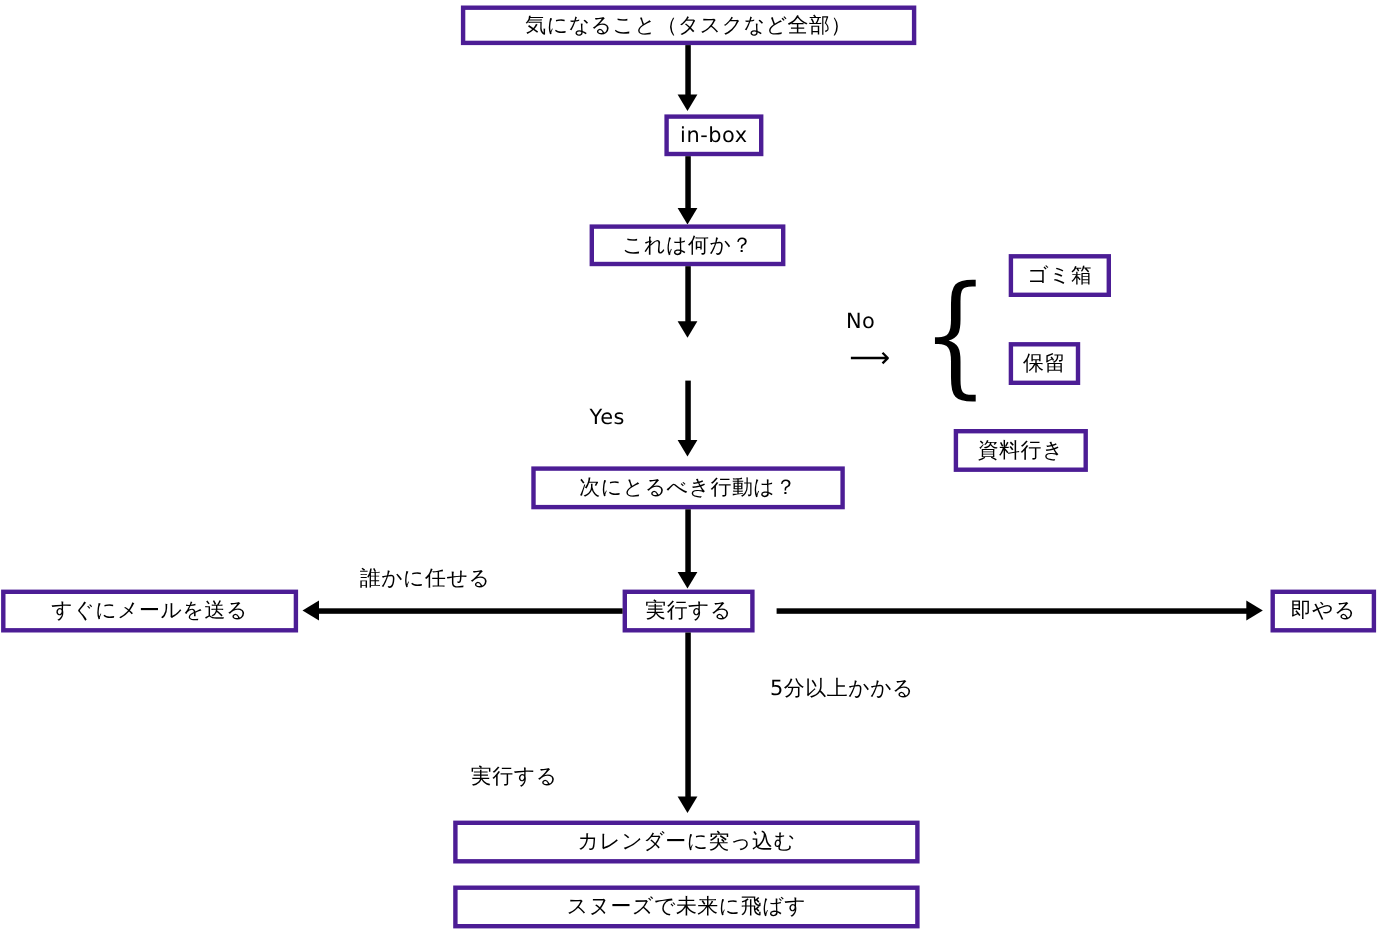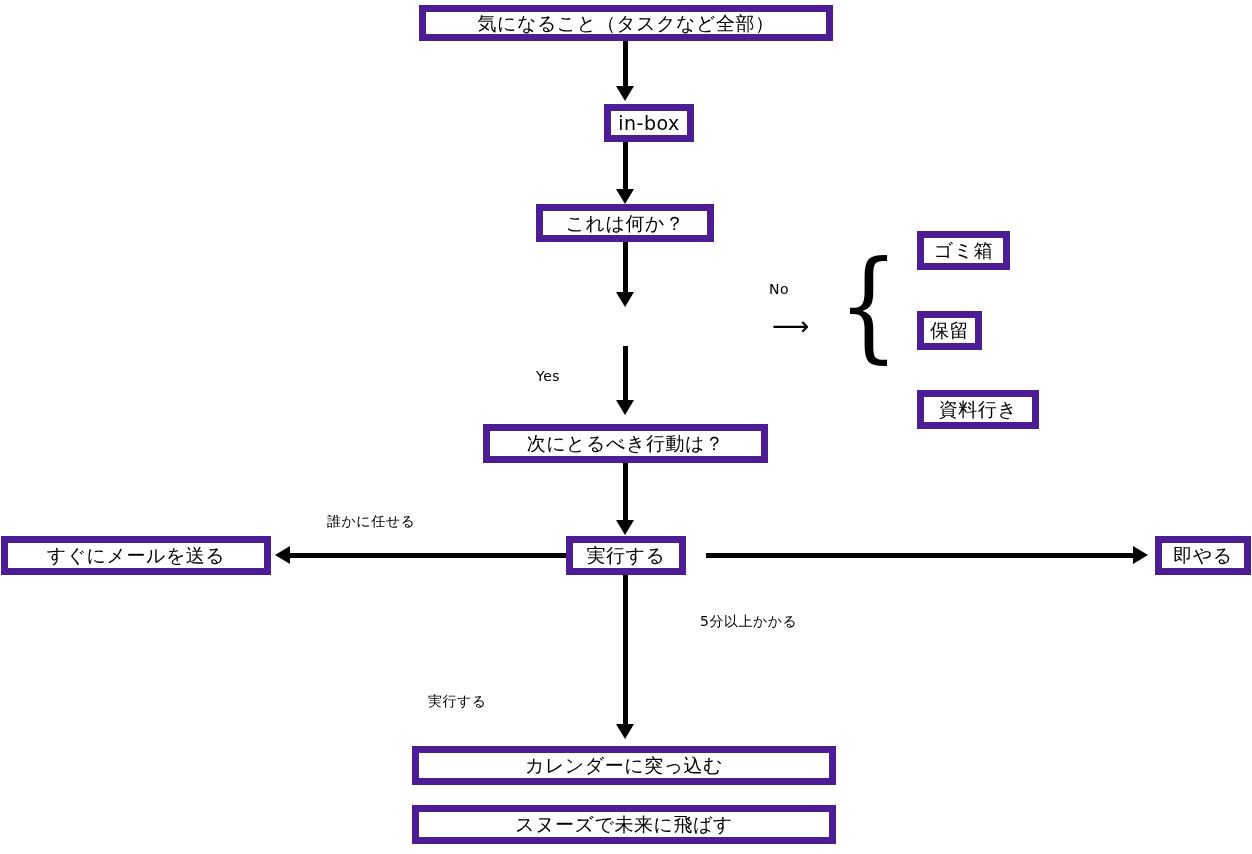--- a/index.html
+++ b/index.html
@@ -12,33 +12,33 @@
     width: 1252px;
     height: 854px;
     background: #ffffff;
     font-family: "DejaVu Sans", "Liberation Sans", sans-serif;
     color: #000000;
     overflow: hidden;
   }
   .node {
     position: absolute;
     box-sizing: border-box;
-    border: 7px solid #4c1d95;
+    border: 4px solid #4c1d95;
     background: #ffffff;
     display: flex;
     align-items: center;
     justify-content: center;
     font-size: 19px;
     line-height: 1.1;
     white-space: nowrap;
     letter-spacing: 0.5px;
   }
   .label {
     position: absolute;
-    font-size: 14px;
+    font-size: 19px;
     white-space: nowrap;
     letter-spacing: 0.5px;
   }
   .vline {
     position: absolute;
     background: #000000;
     width: 5px;
   }
   .hline {
     position: absolute;
@@ -118,21 +118,21 @@
   <div class="brace" style="left:838px; top:245px;">{</div>
 
   <div class="node" style="left:917px; top:231px; width:93px; height:39px;align-items:center;">
     <span>ゴミ箱</span>
   </div>
 
   <div class="node" style="left:917px; top:311px; width:65px; height:39px;">
     <span>保留</span>
   </div>
 
-  <div class="node" style="left:917px; top:390px; width:122px; height:39px;">
+  <div class="node" style="left:867px; top:390px; width:122px; height:39px;">
     <span>資料行き</span>
   </div>
 
   <div class="label" style="left:536px; top:368px;">
     <span>Yes</span>
   </div>
 
   <div class="vline" style="left:623px; top:346px; height:57px;"></div>
   <div class="arrow-down" style="left:616px; top:400px;"></div>
 

